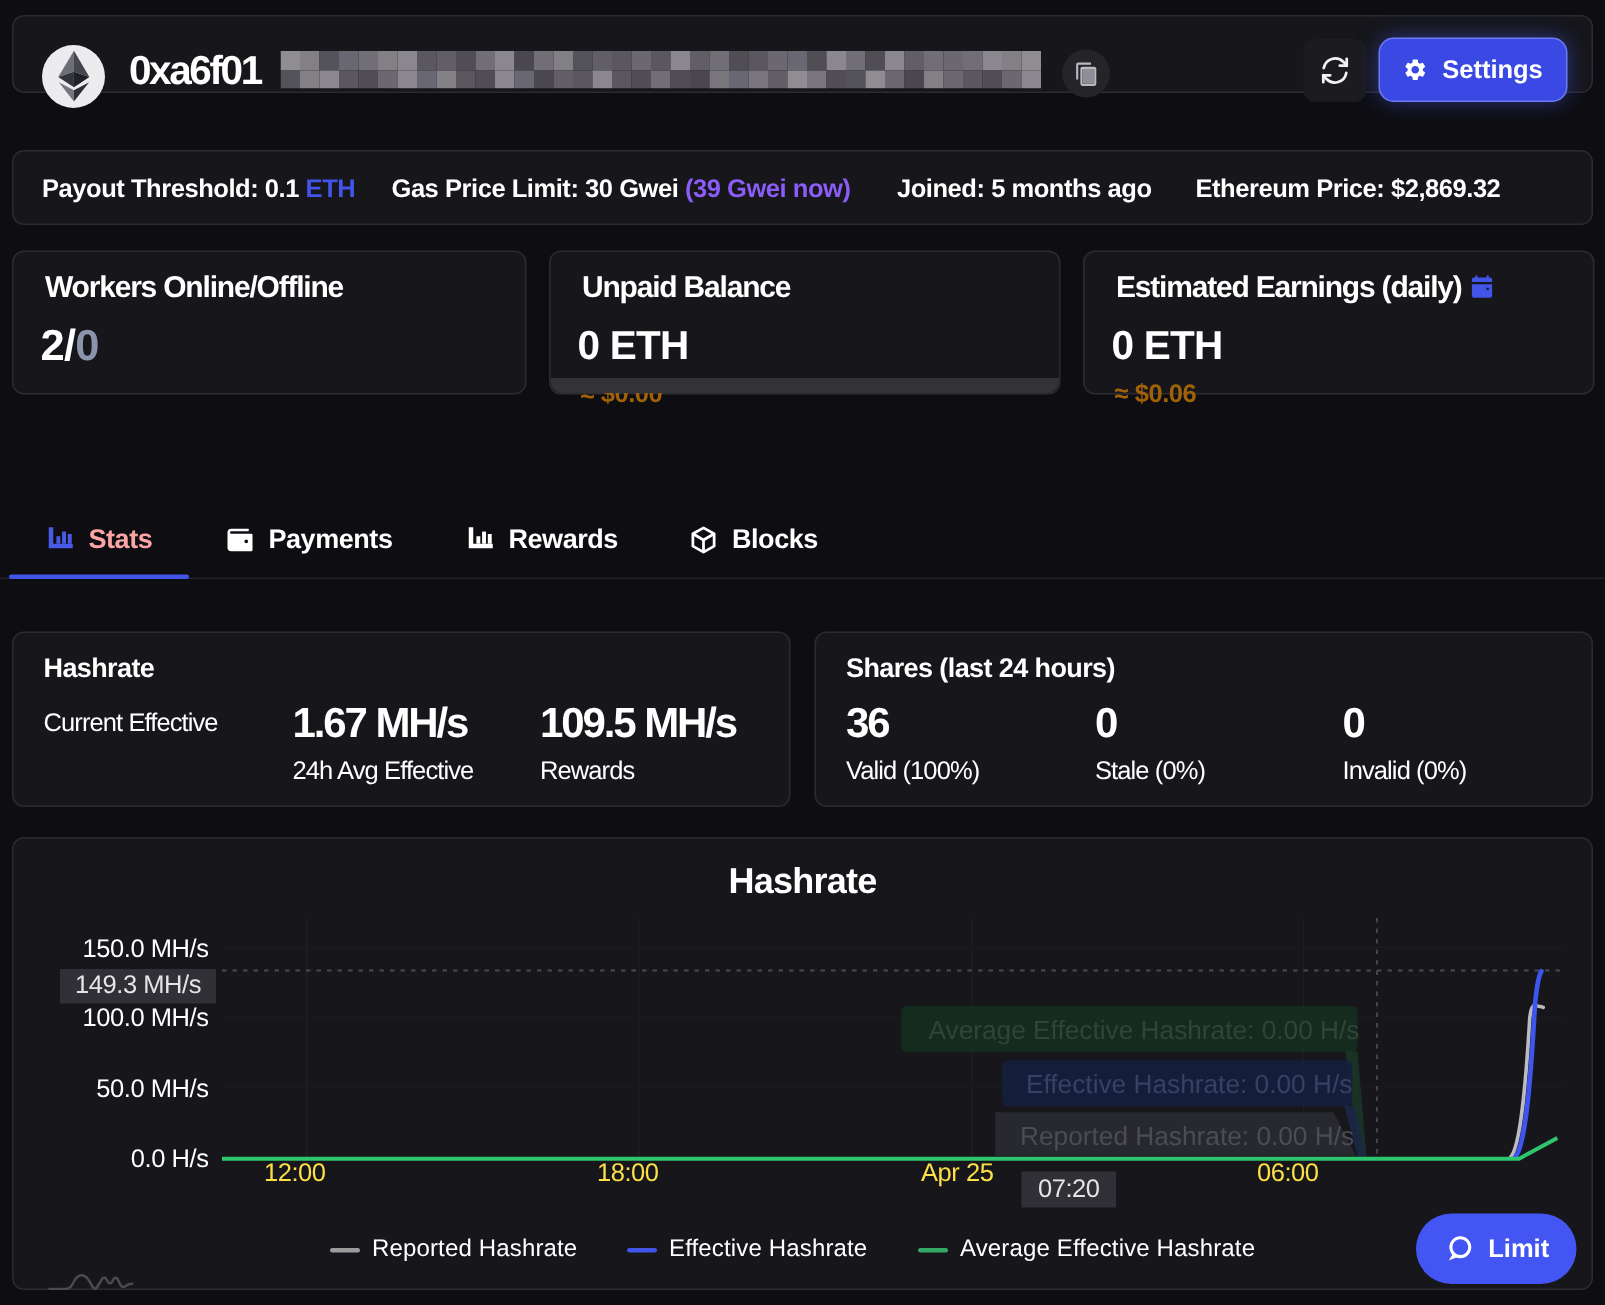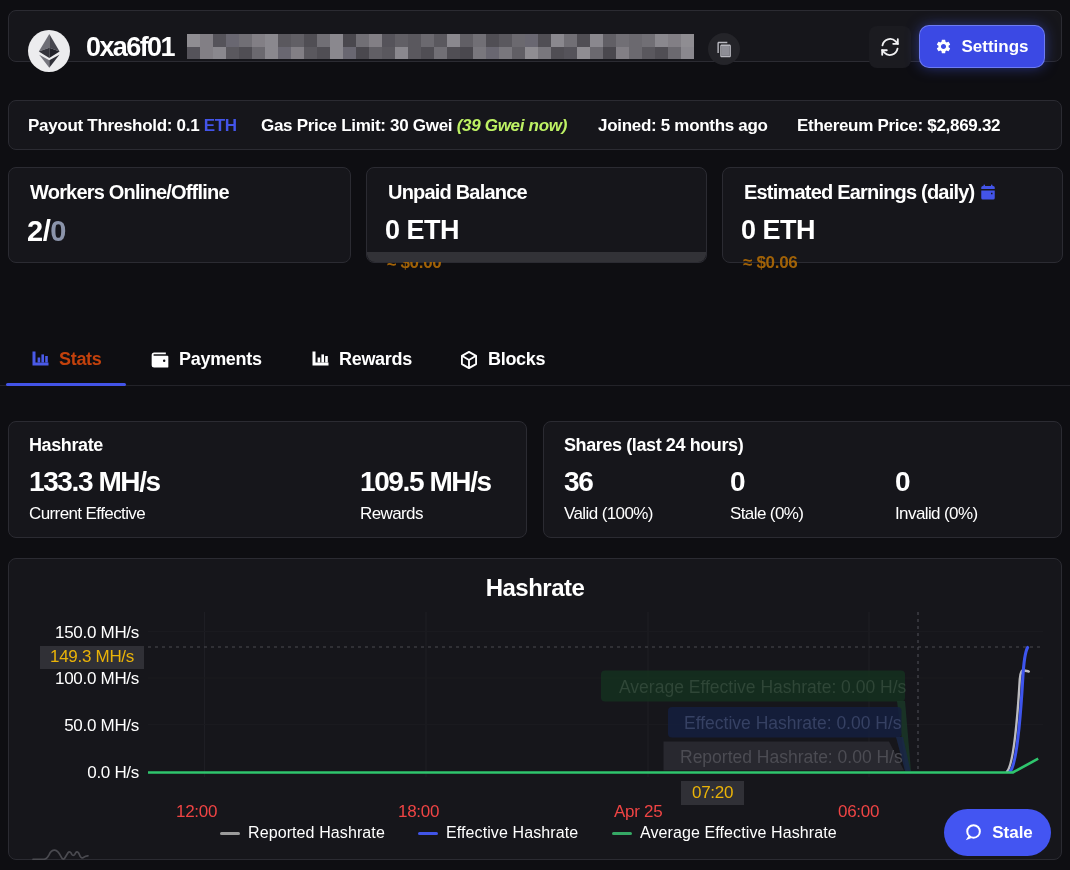--- a/index.html
+++ b/index.html
@@ -13,21 +13,21 @@
 #addr { position:absolute; left:77px; top:21px; font-size:27px; font-weight:bold; letter-spacing:-1.6px; }
 #blur { position:absolute; left:178px; top:23px; }
 #copybtn { position:absolute; left:699px; top:22px; width:32px; height:32px; border-radius:50%; background:#242429; display:flex; align-items:center; justify-content:center; }
 #refreshbtn { position:absolute; left:860px; top:15px; width:42px; height:42px; border-radius:8px; background:#1b1b20; display:flex; align-items:center; justify-content:center; }
 #settings { position:absolute; left:911px; top:15px; width:124px; height:41px; border-radius:9px; background:#3b49e4; box-shadow:0 0 0 1px #6d7bf2, 0 0 14px rgba(70,90,240,0.55); display:flex; align-items:center; justify-content:center; gap:9px; font-size:17px; font-weight:bold; }
 
 
 #infobar { left:8px; top:100px; width:1054px; height:50px; }
 .info { position:absolute; top:116px; font-size:17px; font-weight:bold; white-space:nowrap; letter-spacing:-0.3px; }
 .blue { color:#4354e8; }
-.dim { color:#bef264;font-style:italic; }
+.dim { color:#8b5cf6; }
 
 
 .scard { height:96px; }
 .scard h3 { position:absolute; font-size:20px; font-weight:bold; letter-spacing:-0.8px; top:13px; left:21px; white-space:nowrap; }
 .scard .big { position:absolute; top:47px; left:18px; font-size:29px; font-weight:bold; letter-spacing:-0.5px; }
 .scard .approx { position:absolute; top:85px; left:20px; font-size:17px; font-weight:bold; color:#a16207; letter-spacing:-0.3px; }
 #card1 { left:8px; top:167px; width:343px; }
 #card2 { left:366px; top:167px; width:341px; }
 #card3 { left:722px; top:167px; width:341px; }
 .muted0 { color:#8b94aa; }
@@ -45,22 +45,22 @@
 #shares { left:543px; width:519px; }
 .hcard h3 { position:absolute; top:13px; left:20px; font-size:18px; font-weight:bold; letter-spacing:-0.4px; }
 .hitem { position:absolute; top:44px; }
 .hitem .v { font-size:28px; font-weight:bold; letter-spacing:-1.4px; }
 .hitem .l { font-size:17px; margin-top:6px; color:#ffffff; letter-spacing:-0.6px; }
 
 
 #chart { left:8px; top:558px; width:1054px; height:302px; }
 #chart h2 { text-align:center; font-size:24px; font-weight:bold; margin-top:15px; letter-spacing:-0.5px; }
 .ylab { position:absolute; font-size:17px; color:#fff; text-align:right; width:100px; left:39px; letter-spacing:-0.3px; }
-.xlab { position:absolute; top:802px; font-size:17px; color:#ef4444; letter-spacing:-0.3px; }
-.ghost { background:#303036; color:#eab308; border-radius:0; }
+.xlab { position:absolute; top:772px; font-size:17px; color:#fde047; letter-spacing:-0.3px; }
+.ghost { background:#303036; color:#e5e5e5; border-radius:0; }
 #legend { position:absolute; top:824px; left:0px; width:1070px; font-size:16px; letter-spacing:0.1px; }
 #legend .item { position:absolute; display:flex; align-items:center; white-space:nowrap; }
 .lswatch { width:20px; height:3px; border-radius:2px; margin-right:8px; }
 
 #chat { position:absolute; left:944px; top:809px; width:107px; height:47px; border-radius:24px; background:#4355f2; display:flex; align-items:center; justify-content:center; gap:9px; font-size:17px; font-weight:bold; }
 </style>
 </head>
 <body>
 
 <div id="header" class="card">
@@ -195,21 +195,21 @@
 </div>
 <div id="card3" class="card scard">
   <h3>Estimated Earnings (daily) <svg width="18" height="18" viewBox="0 0 24 24" fill="#4354e8" style="vertical-align:-2px;">
         <path d="M19 4h-1V3a1 1 0 0 0-2 0v1H8V3a1 1 0 0 0-2 0v1H5a2 2 0 0 0-2 2v2h18V6a2 2 0 0 0-2-2zM3 20a2 2 0 0 0 2 2h14a2 2 0 0 0 2-2V10H3v10zm13-7h2v2h-2v-2z"></path>
       </svg></h3>
   <div class="big" style="font-size:27px;">0 ETH</div>
   <div class="approx">≈ $0.06</div>
 </div>
 
 <div id="tabs">
-  <div class="tab" style="left:31px; color:#c2410c;">
+  <div class="tab" style="left:31px; color:#fca5a5;">
     <svg width="19" height="19" viewBox="0 0 19 19">
         <g fill="#4a5ae8">
           <path d="M1.5 1.5 h3 v14 h-3 z M1.5 12.5 h16 v3 h-16 z"></path>
           <rect x="6.6" y="7.5" width="2.6" height="5"></rect>
           <rect x="10.4" y="4.4" width="2.6" height="8.1"></rect>
           <rect x="14.2" y="6" width="2.6" height="6.5"></rect>
         </g>
       </svg>
     <span>Stats</span>
   </div>
@@ -236,22 +236,25 @@
         <path d="M12 12L3.5 7M12 12l8.5-5M12 12v9.7"></path>
       </svg>
     <span>Blocks</span>
   </div>
   <div id="tabline"></div>
 </div>
 
 <div id="hash" class="card hcard">
   <h3>Hashrate</h3>
   <div class="hitem" style="left:20px;">
-      <div class="v">133.3 MH/s</div>
       <div class="l">Current Effective</div>
+    </div>
+  <div class="hitem" style="left:186px;">
+      <div class="v">1.67 MH/s</div>
+      <div class="l">24h Avg Effective</div>
     </div>
   <div class="hitem" style="left:351px;">
       <div class="v">109.5 MH/s</div>
       <div class="l">Rewards</div>
     </div>
 </div>
 <div id="shares" class="card hcard">
   <h3>Shares (last 24 hours)</h3>
   <div class="hitem" style="left:20px;">
       <div class="v">36</div>
@@ -321,14 +324,14 @@
       <div class="lswatch" style="background:#35a865;"></div>
       <span>Average Effective Hashrate</span>
     </div>
 </div>
 
 <div id="chat">
   <svg width="21" height="21" viewBox="0 0 24 24">
       <circle cx="13.2" cy="10.8" r="7.2" fill="none" stroke="#fff" stroke-width="2.3"></circle>
       <path d="M7.6 15.8 L4.3 20.9 L11 18.2 Z" fill="#fff"></path>
     </svg>
-  <span>Stale</span>
+  <span>Limit</span>
 </div>
 
 </body></html>

